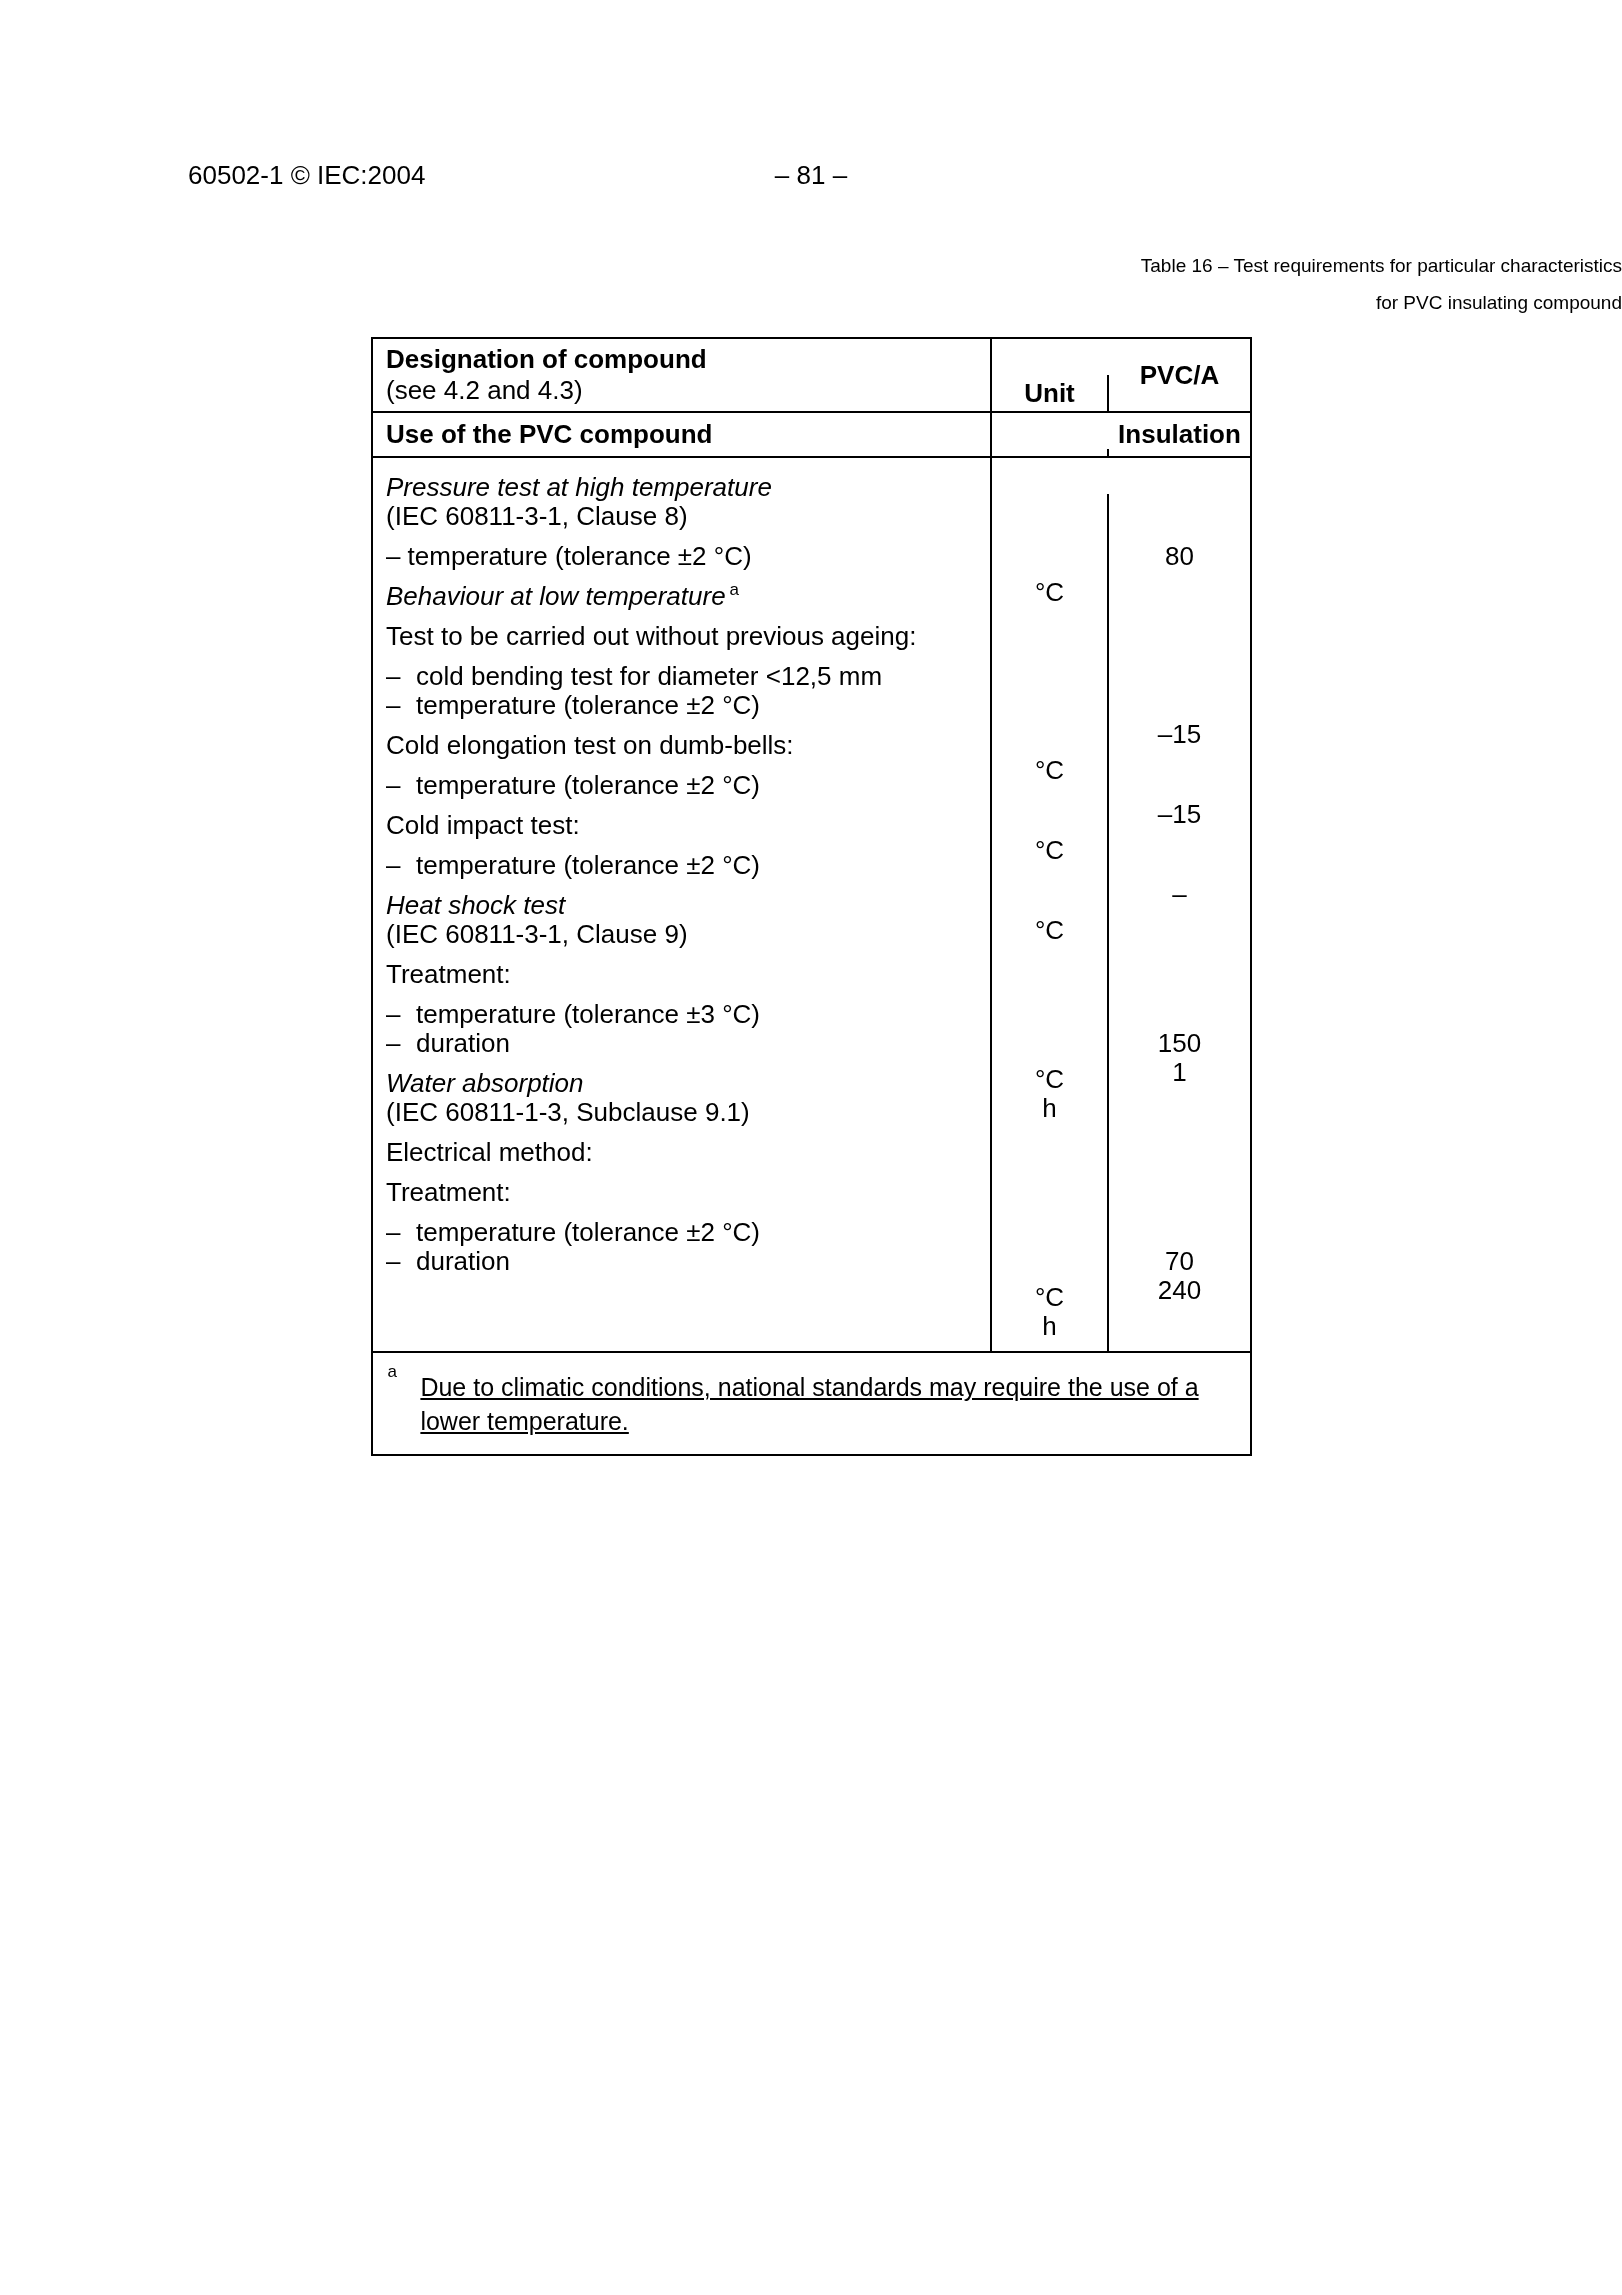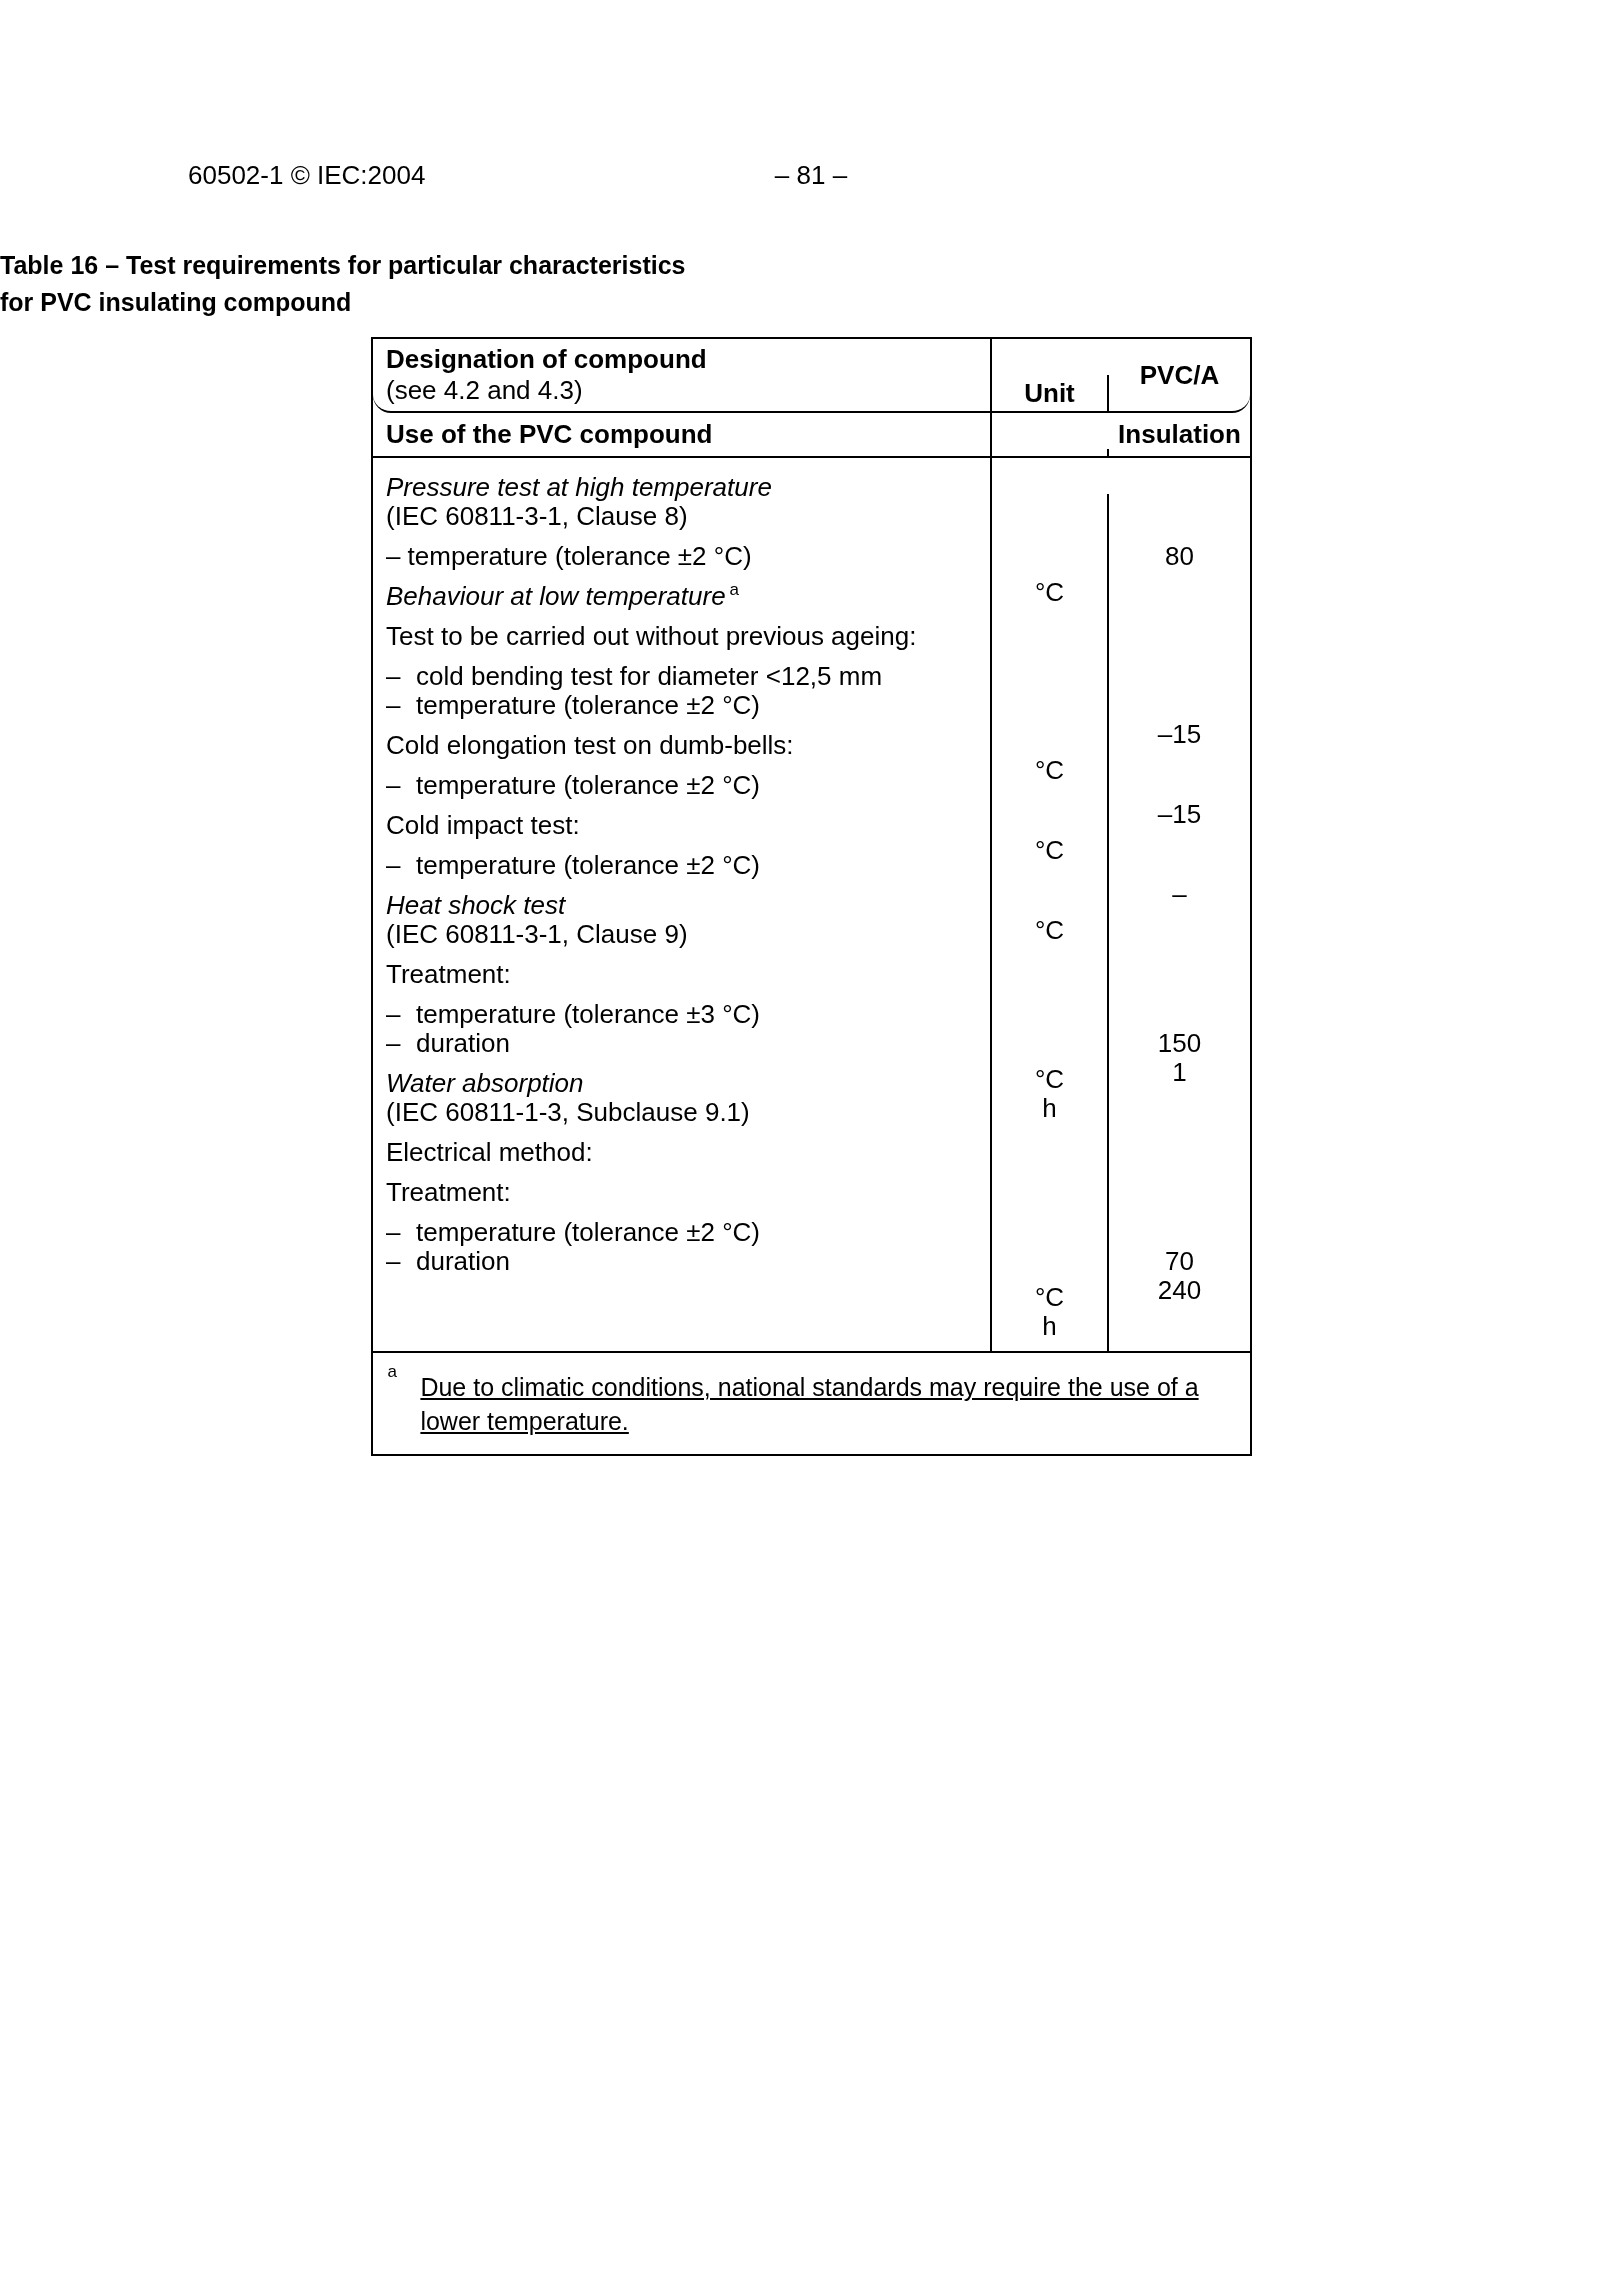--- a/index.html
+++ b/index.html
@@ -1,29 +1,29 @@
 <!DOCTYPE html>
 <html style="font-size:10.5px"><head>
 <meta charset="utf-8">
 <style>
   html,body{margin:0;padding:0;}
   .page{position:relative;width:1622px;height:2295px;background:#ffffff;color:#000;
         font-family:"Liberation Sans",sans-serif;overflow:hidden;}
   .pagehead{position:absolute;top:160px;left:0;width:100%;font-size:26px;line-height:30px;}
   .docref{position:absolute;left:188px;top:0;}
   .pagenum{display:block;width:100%;text-align:center;}
-  .title{position:absolute;top:247px;left:0;width:100%;text-align:left;
-         font-weight:bold;font-size:25px;line-height:37px;}
+  .title{position:absolute;top:247px;left:0;width:100%;text-align:right;
+         font-weight:normal;font-size:19px;line-height:37px;}
   .tbl{position:absolute;left:371px;top:337px;width:881px;box-sizing:border-box;
        border:2px solid #000;border-bottom-width:2.6px;font-size:26px;}
   .trow{display:flex;}
   .c1{flex:0 0 619px;box-sizing:border-box;border-right:2px solid #000;}
   .c2{flex:0 0 117px;box-sizing:border-box;border-right:2px solid #000;margin-top:36px;}
   .c3{flex:1 1 auto;box-sizing:border-box;}
-  .hdr1{border-bottom:2.6px solid #000;border-radius:18px;}
+  .hdr1{border-bottom:2.6px solid #000;}
   .hdr1 .c1{padding:5.2px 13px 5.2px 13px;line-height:31px;}
   .hdr2{border-bottom:2.6px solid #000;}
   .hdr2 .c1{padding:5.9px 13px 5.9px 13px;line-height:31px;font-weight:bold;}
   .hc{display:flex;align-items:center;justify-content:center;font-weight:bold;text-align:center;}
   .b{font-weight:bold;}
   .bodyrow .c1{padding:14.4px 6.5px 10.5px 13px;}
   .bodyrow .c2,.bodyrow .c3{padding:14.4px 0 10.5px 0;text-align:center;}
   .l{line-height:29px;min-height:29px;white-space:nowrap;}
   .l.gap{margin-top:11px;}
   .it{font-style:italic;}

